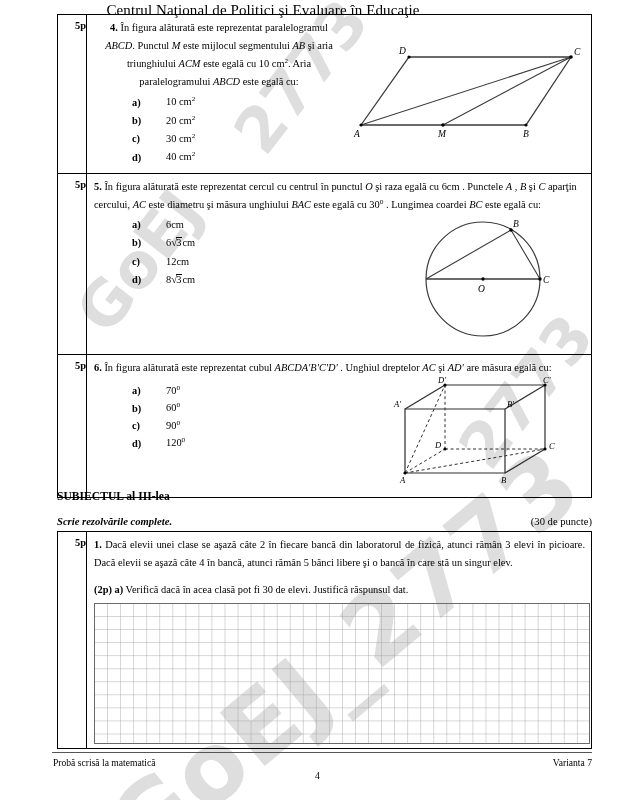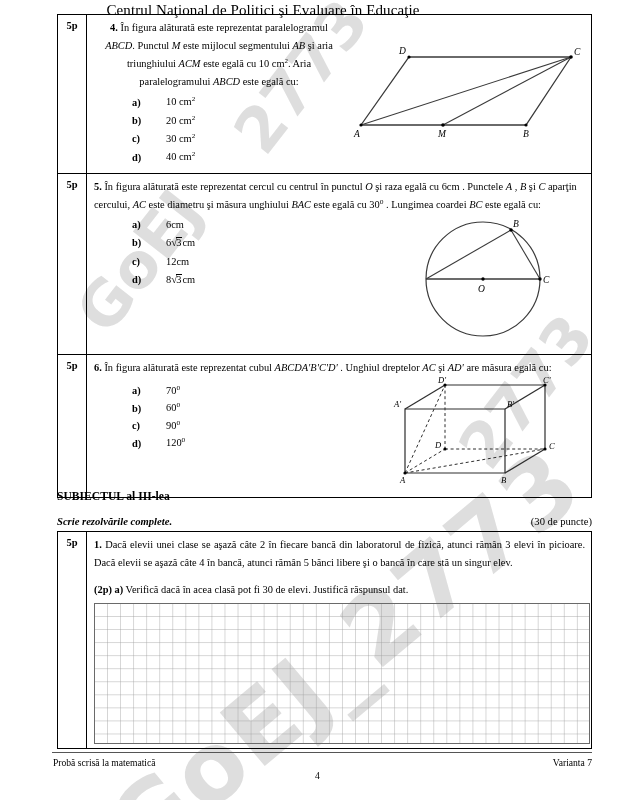--- a/index.html
+++ b/index.html
@@ -67,21 +67,21 @@
     table-layout: fixed;
   }
   .qtable td {
     border: 1px solid #000;
     vertical-align: top;
     padding: 0;
     background: transparent;
   }
   .pts-cell {
     width: 28px;
-    text-align: center;
+    text-align: right;
     font-weight: bold;
     font-size: 10.5px;
     padding-top: 5px !important;
     font-family: "Liberation Serif", serif;
   }
   .body-cell {
     position: relative;
     padding: 4px 6px 4px 7px !important;
     font-size: 10.4px;
     line-height: 1.72;

